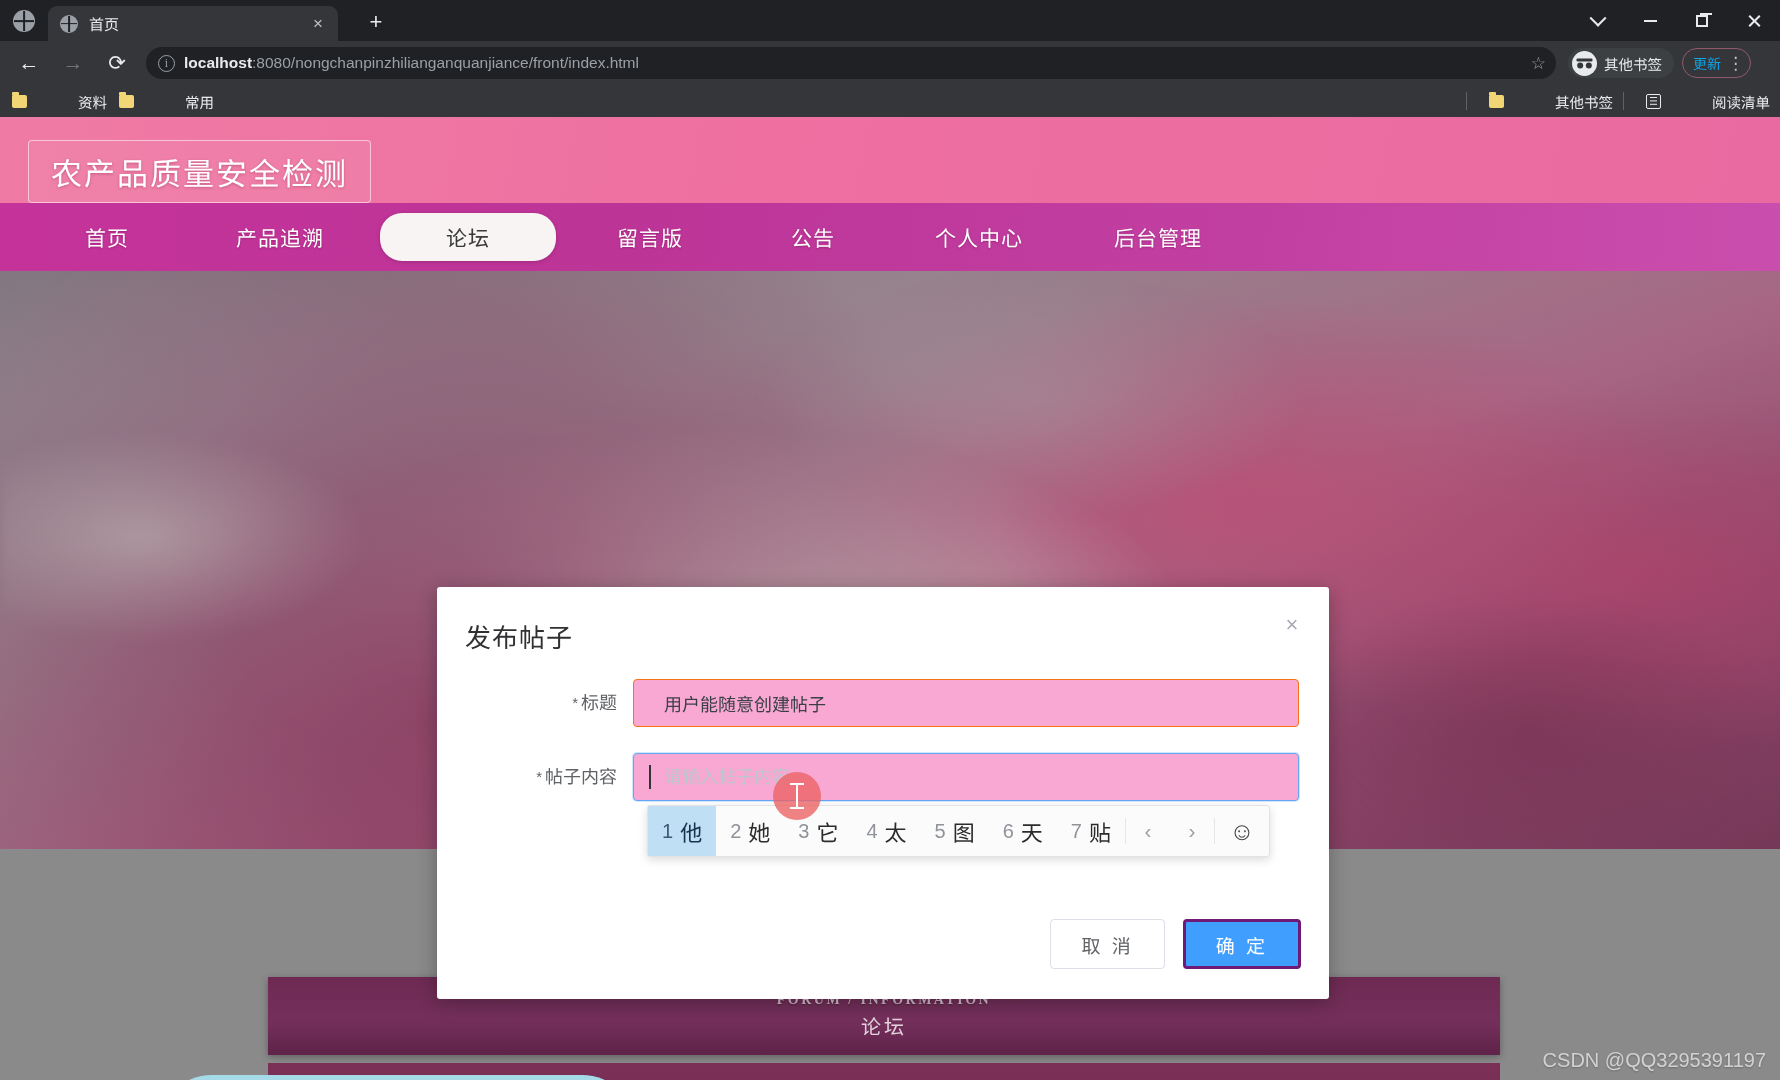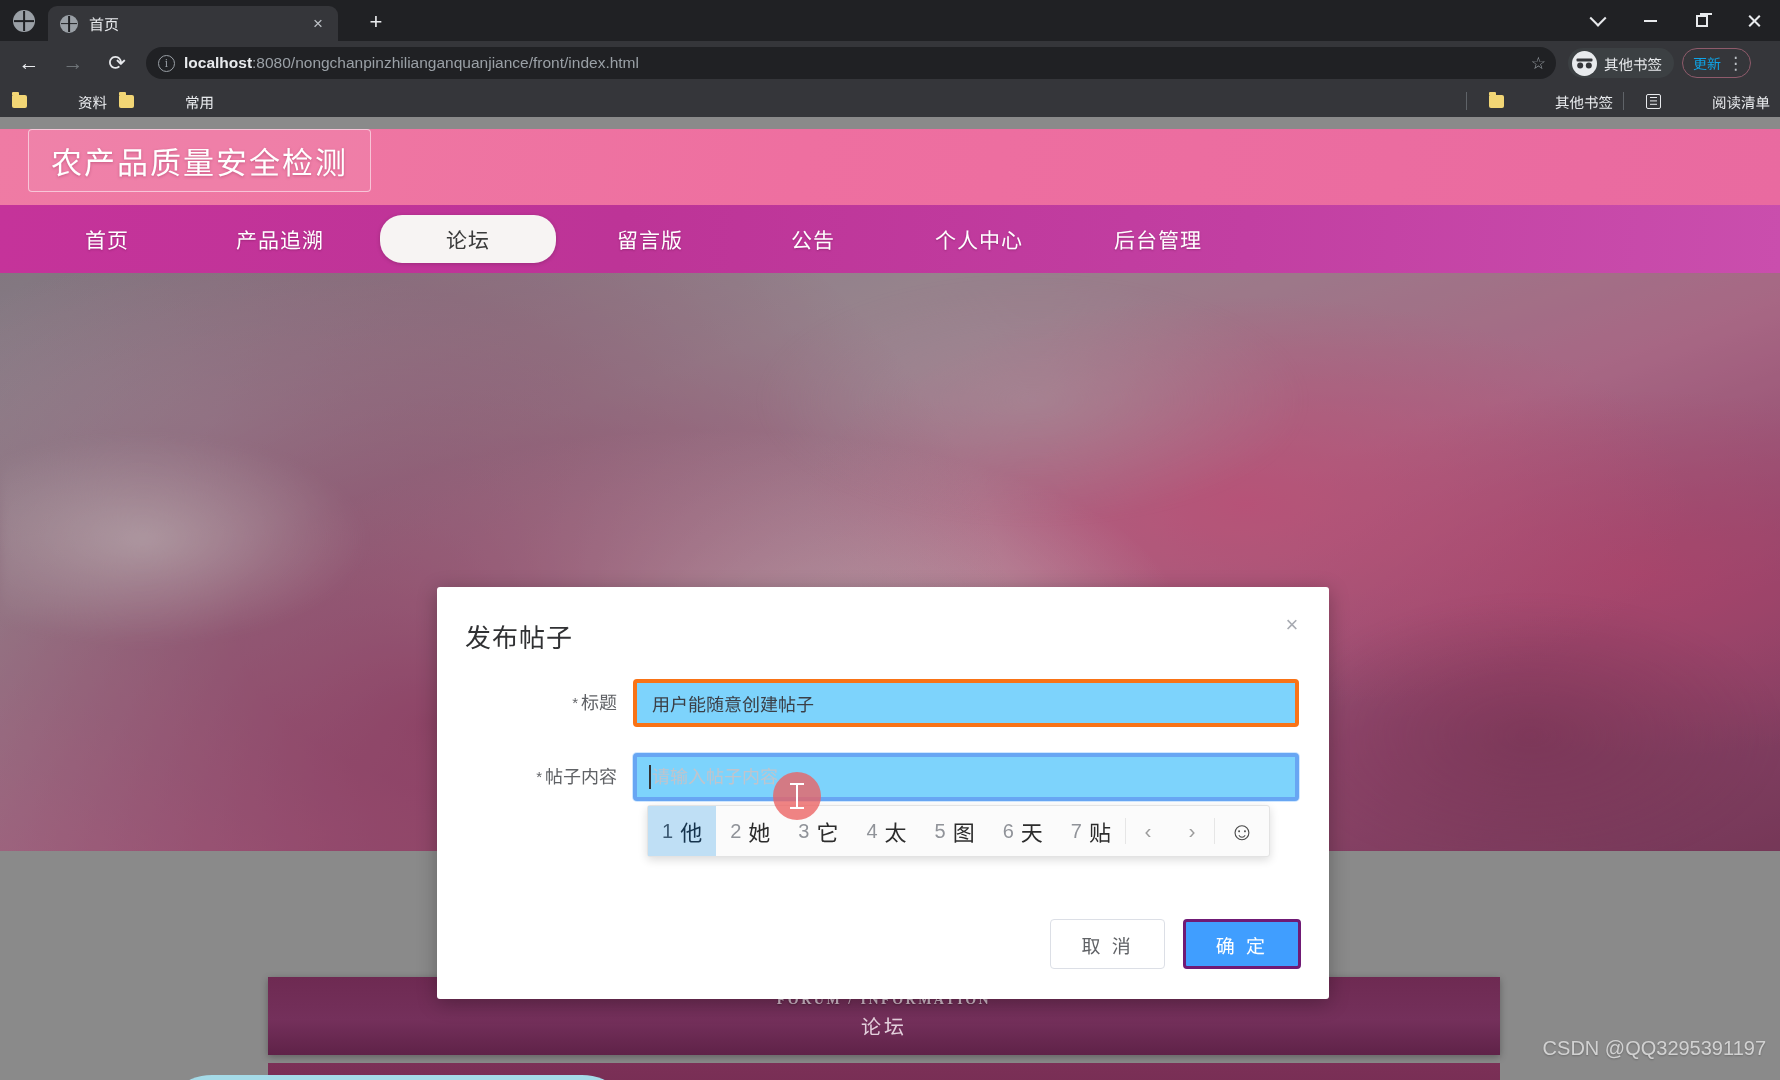--- a/index.html
+++ b/index.html
@@ -153,23 +153,23 @@
   }
   .reading-icon::before {
     content:""; position:absolute; left:3px; top:2.5px; width:7px; height:1.4px;
     background:#e8eaed; box-shadow: 0 3.4px 0 #e8eaed, 0 6.8px 0 #e8eaed;
   }
 
   
   .page { position: absolute; top: 117px; left: 0; width: 1780px; height: 963px; overflow: hidden; background: #8a8a8a; }
 
   .site-header {
-    height: 76px;
+    height: 86px;
     background: linear-gradient(100deg, #ef7ba4 0%, #ee6fa0 45%, #e96aa0 100%);
-    display: flex; align-items: flex-start; margin-top: 12px;
+    display: flex; align-items: flex-end;
   }
   .brand-box {
     margin-left: 28px;
     border: 1.5px solid rgba(255,255,255,0.55);
     border-radius: 4px;
     padding: 8px 22px;
     background: rgba(255,255,255,0.06);
   }
   .brand-title {
     color: #ffffff; font-size: 31px; letter-spacing: 2px; white-space: nowrap;
@@ -243,21 +243,21 @@
   .reaction-pill {
     position: absolute; left: 158px; top: 958px;
     width: 478px; height: 108px;
     background: #a5dbe8; border-radius: 54px;
     display: flex; align-items: center; justify-content: space-around;
     padding: 0 38px;
   }
 
   
   .watermark {
-    position: absolute; right: 14px; bottom: 20px;
+    position: absolute; right: 14px; bottom: 8px;
     color: #d8d8d8; font-size: 20px; opacity: .92;
     text-shadow: 0 1px 2px rgba(0,0,0,.25); white-space: nowrap;
   }
 
   
   .modal-mask { position: absolute; inset: 0; background: transparent; }
   .modal {
     position: absolute; left: 437px; top: 470px;
     width: 892px; height: 412px;
     background: #ffffff; border-radius: 3px;
@@ -273,22 +273,22 @@
 
   .modal-body { padding: 6px 30px 0 30px; }
   .form-row { display: flex; align-items: flex-start; margin-bottom: 26px; position: relative; }
   .form-label {
     width: 166px; flex: 0 0 166px; text-align: right; padding-right: 16px;
     color: #606266; font-size: 18px; line-height: 48px; white-space: nowrap;
   }
   .req-star { color: #606266; margin-right: 3px; font-size: 15px; vertical-align: 1px; }
   .form-control { flex: 1; position: relative; }
   .fld {
-    width: 100%; height: 48px; border: 4px solid #f97316; border-radius: 4px;
-    padding: 0 15px; font-size: 18px; color: #3b3f46; background: #7dd3fc;
+    width: 100%; height: 48px; border: 1px solid #f97316; border-radius: 4px;
+    padding: 0 30px; font-size: 18px; color: #3b3f46; background: #f9a8d4;
     font-family: "Liberation Sans", "DejaVu Sans", sans-serif; outline: none;
   }
   .fld.focused { border-color: #68a6f3; box-shadow: 0 0 0 1px rgba(64,158,255,.25); }
   .fld::placeholder { color: #c0c4cc; }
 
   
   .caret {
     position: absolute; left: 16px; top: 12px; width: 2px; height: 24px;
     background: #333; animation: blink 1.05s step-end infinite;
   }

